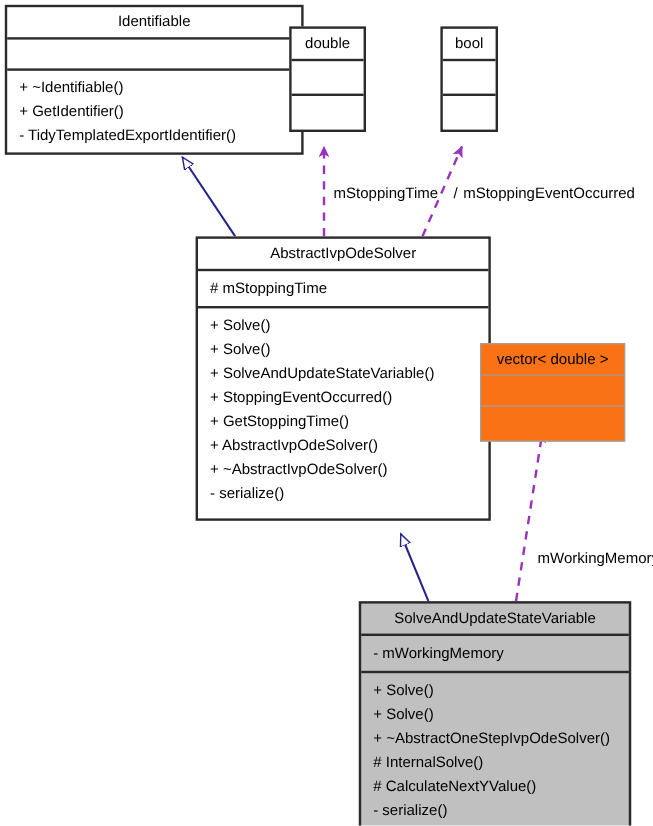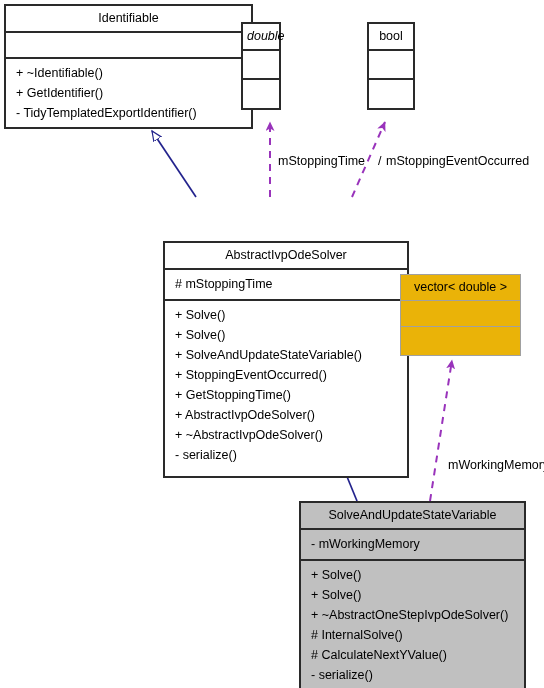--- a/index.html
+++ b/index.html
@@ -36,21 +36,22 @@
   .uml-box.thick {
     border-width: 2px;
     border-color: #2a2a2a;
   }
   .uml-box.filled {
     background: #c0c0c0;
     border: 2px solid #2a2a2a;
   }
   .uml-box.light {
     border: 1px solid #a0a0a0;
-    background: #eab308;
+    background: #f97316;
+    margin-top: 12px;
   }
   .uml-title {
     box-sizing: border-box;
     text-align: center;
     font-size: 12.5px;
     color: #000000;
     line-height: 1.15;
     padding: 5px 4px 6px 4px;
     white-space: nowrap;
   }
@@ -127,41 +128,41 @@
     <div class="uml-sep"></div>
     <div class="uml-empty" style="height:24px;"></div>
     <div class="uml-sep"></div>
     <div class="uml-compartment">
       <div class="uml-row">+ ~Identifiable()</div>
       <div class="uml-row">+ GetIdentifier()</div>
       <div class="uml-row">- TidyTemplatedExportIdentifier()</div>
     </div>
   </div>
 
-  <div class="uml-box thick" style="left:241px; top:22px; width:40px; height:88px;font-style:italic;">
+  <div class="uml-box thick" style="left:241px; top:22px; width:64px; height:88px;">
     <div class="uml-title">double</div>
     <div class="uml-sep"></div>
     <div class="uml-empty" style="height:27px;"></div>
     <div class="uml-sep"></div>
     <div class="uml-empty" style="height:27px;"></div>
   </div>
 
   <div class="uml-box thick" style="left:367px; top:22px; width:48px; height:88px;">
     <div class="uml-title">bool</div>
     <div class="uml-sep"></div>
     <div class="uml-empty" style="height:27px;"></div>
     <div class="uml-sep"></div>
     <div class="uml-empty" style="height:27px;"></div>
   </div>
 
   <div class="edge-label" style="left:262px; top:155px;">mStoppingTime</div>
   <div class="edge-label" style="left:362px; top:155px;">/</div>
   <div class="edge-label" style="left:370px; top:155px;">mStoppingEventOccurred</div>
 
-  <div class="uml-box thick" style="left:163px; top:197px; width:246px; height:237px;margin-top:44px;">
+  <div class="uml-box thick" style="left:163px; top:197px; width:246px; height:237px;">
     <div class="uml-title">AbstractIvpOdeSolver</div>
     <div class="uml-sep"></div>
     <div class="uml-compartment">
       <div class="uml-row"># mStoppingTime</div>
     </div>
     <div class="uml-sep"></div>
     <div class="uml-compartment">
       <div class="uml-row">+ Solve()</div>
       <div class="uml-row">+ Solve()</div>
       <div class="uml-row">+ SolveAndUpdateStateVariable()</div>

